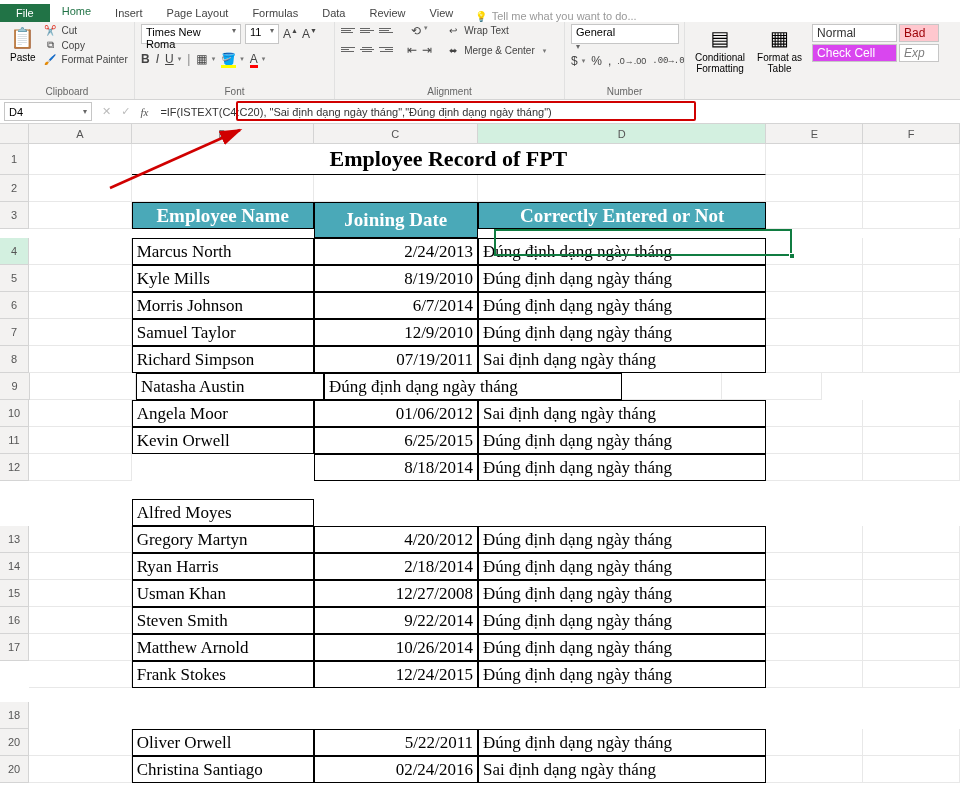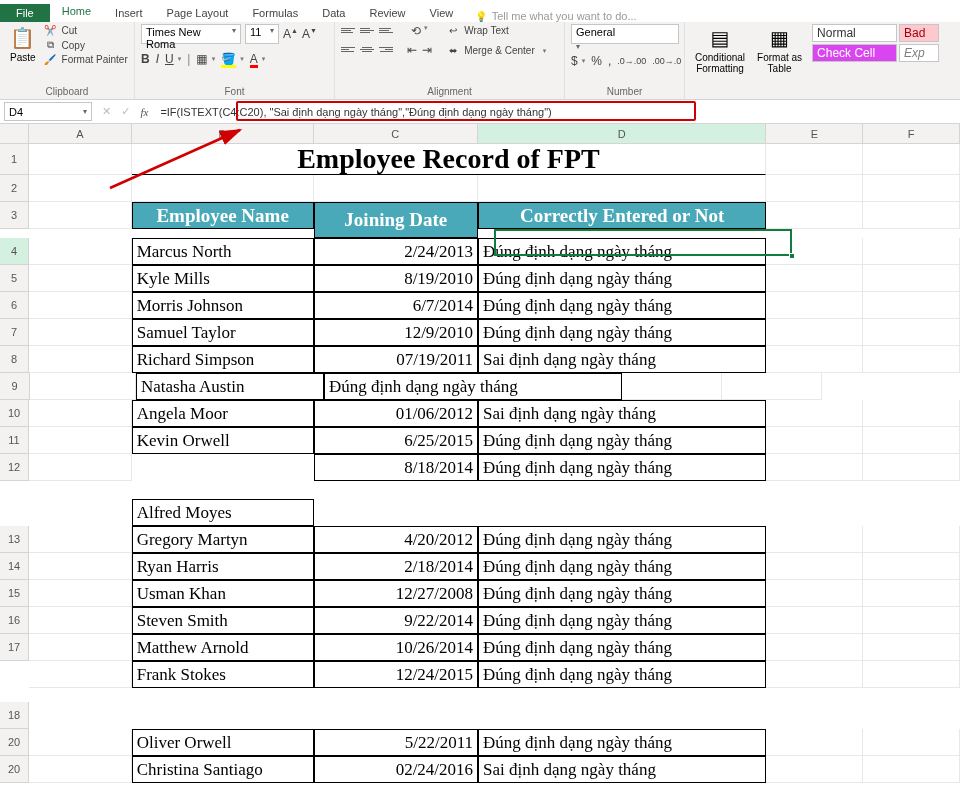--- a/index.html
+++ b/index.html
@@ -73,21 +73,21 @@
 
 .cA { width: 106px; }
 .cB { width: 188px; }
 .cC { width: 170px; }
 .cD { width: 298px; }
 .cE { width: 100px; }
 .cF { width: 100px; }
 
 .row1 { height: 31px; }
 .rowN { height: 27px; }
-.title-text { font-family: 'Times New Roman', serif; font-weight: bold; font-size: 28px; }
+.title-text { font-family: 'Times New Roman', serif; font-weight: bold; font-size: 22px; }
 .title-underline { border-bottom: 1.5px solid #000; }
 
 
 .tbl-head { background:#4aa9b8; color:#fff; font-family:'Times New Roman', serif; font-size:19px; font-weight:bold; border:1px solid #000 !important; justify-content:center;}
 
 .tbl-cell { border:1px solid #000 !important; font-family:'Times New Roman', serif; font-size:17px; }
 .tbl-cell.right { justify-content:flex-end; }
 
 
 .active-cell-outline { position:absolute; border:2px solid #107c41; pointer-events:none; z-index:50;}
@@ -237,21 +237,21 @@
       <div class="combo" style="width:108px;flex-direction:column;">
           <span>General</span>
           <span class="dd">▾</span>
         </div>
       <div style="display:flex; gap:6px; margin-top:6px; align-items:center;">
         <span class="btnlet">$</span>
           <span class="tiny-dd">▾</span>
         <span class="btnlet">%</span>
         <span class="btnlet">,</span>
         <span class="btnlet" style="font-size:9px;">.0→.00</span>
-        <span class="btnlet" style="font-size:9px;">.00→.0</span>
+        <span class="btnlet" style="font-size:9px;font-family:Liberation Mono, monospace;">.00→.0</span>
       </div>
     </div>
     <div class="ribbon-group-title">Number</div>
   </div>
 
   <div class="ribbon-group" style="flex:1; border-right:none;">
     <div class="ribbon-group-body">
       <div class="big-btn">
         <span class="ic">▤</span>
         <span class="lbl" style="white-space:pre-line;">Conditional

